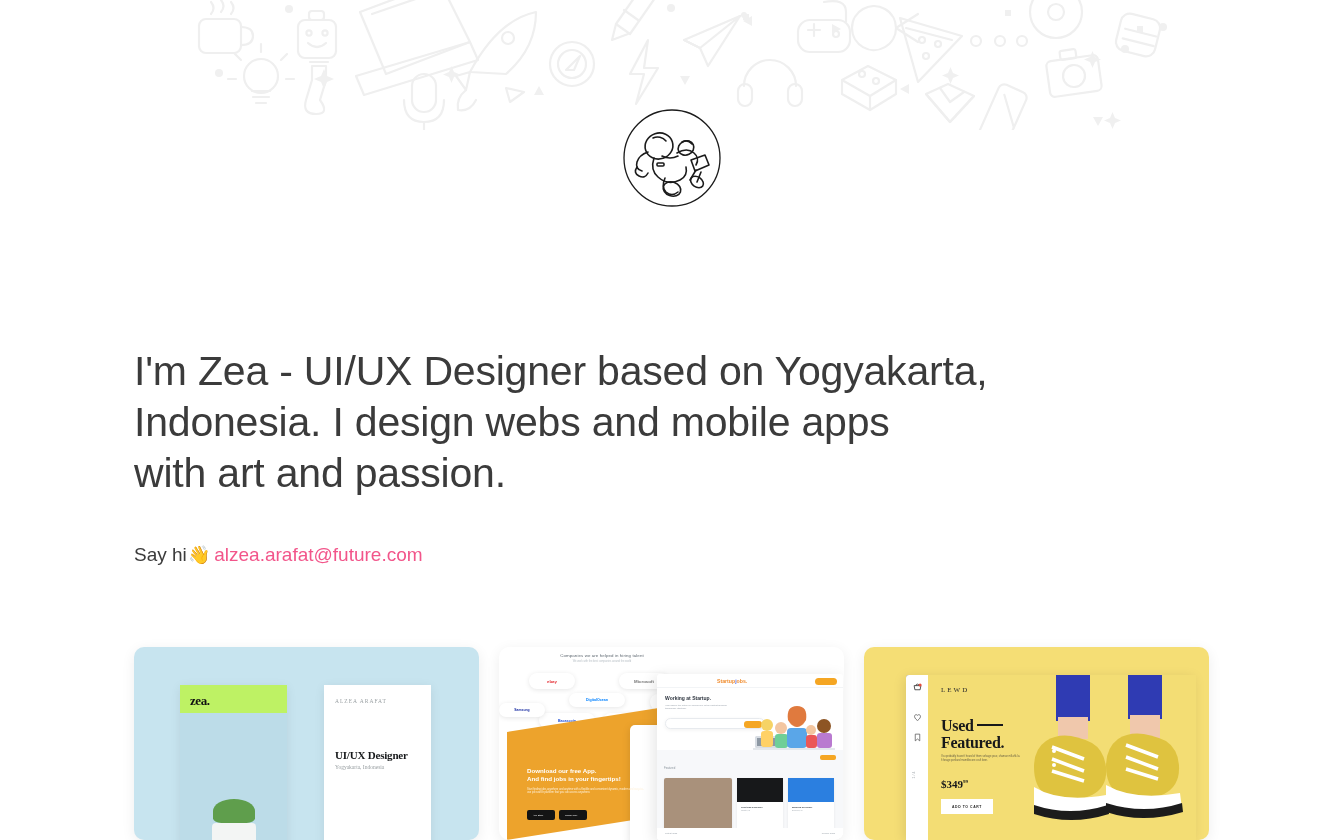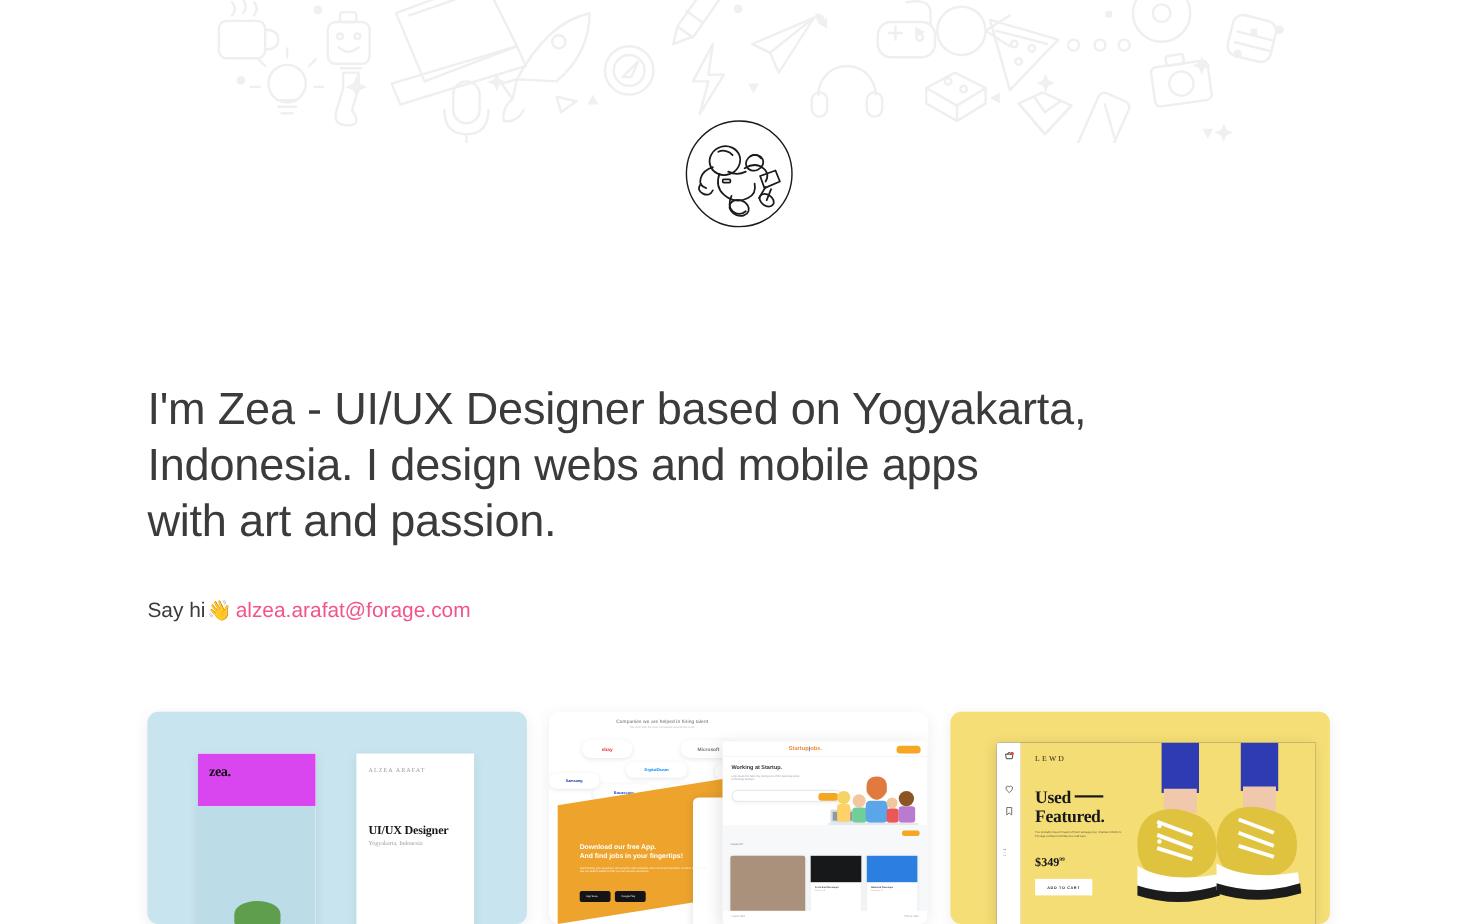--- a/index.html
+++ b/index.html
@@ -57,21 +57,21 @@
   .card.c1 { background: #c7e4ef; }
   .card.c2 { background: #ffffff; }
   .card.c3 { background: #f5de75; }
 
   
   .bc {
     position: absolute; background: #fff; overflow: hidden;
     box-shadow: 0 2px 10px rgba(0,0,0,0.08);
   }
   .bc-left { left: 46px; top: 38px; width: 107px; height: 170px; }
-  .bc-left .top { height: 48px; background:#d946ef; position:relative; }
+  .bc-left .top { height: 28px; background:#bef264; position:relative; }
   .bc-left .brand {
     position:absolute; left:10px; top:8px;
     font-family:"Liberation Serif", serif; font-weight:700;
     font-size:13px; color:#111; letter-spacing:-0.4px;
   }
   .bc-left .photo { height:138px; background:#bcdce8; position:relative; }
   .plant-pot {
     position:absolute; left:50%; bottom:-6px; transform:translateX(-50%);
     width:44px; height:34px; background:#f3f5f4; border-radius:4px 4px 10px 10px;
   }
@@ -400,21 +400,21 @@
   </div>
 
   <div class="intro">
     <h1 class="headline"><span>I'm Zea - UI/UX Designer based on Yogyakarta, Indonesia. I</span>
       <span>design webs and mobile apps</span>
       <span class="l3">with art and passion.</span>
     </h1>
   </div>
 
   <div class="sayhi">
-    <span>Say hi</span><span class="wave">👋</span><a href="#">alzea.arafat@forage.com</a>
+    <span>Say hi</span><span class="wave">👋</span><a href="#">alzea.arafat@future.com</a>
   </div>
 
   <div class="cards">
 
     <div class="card c1">
       <div class="bc bc-left">
         <div class="top">
             <span class="brand">zea.</span>
           </div>
         <div class="photo">

